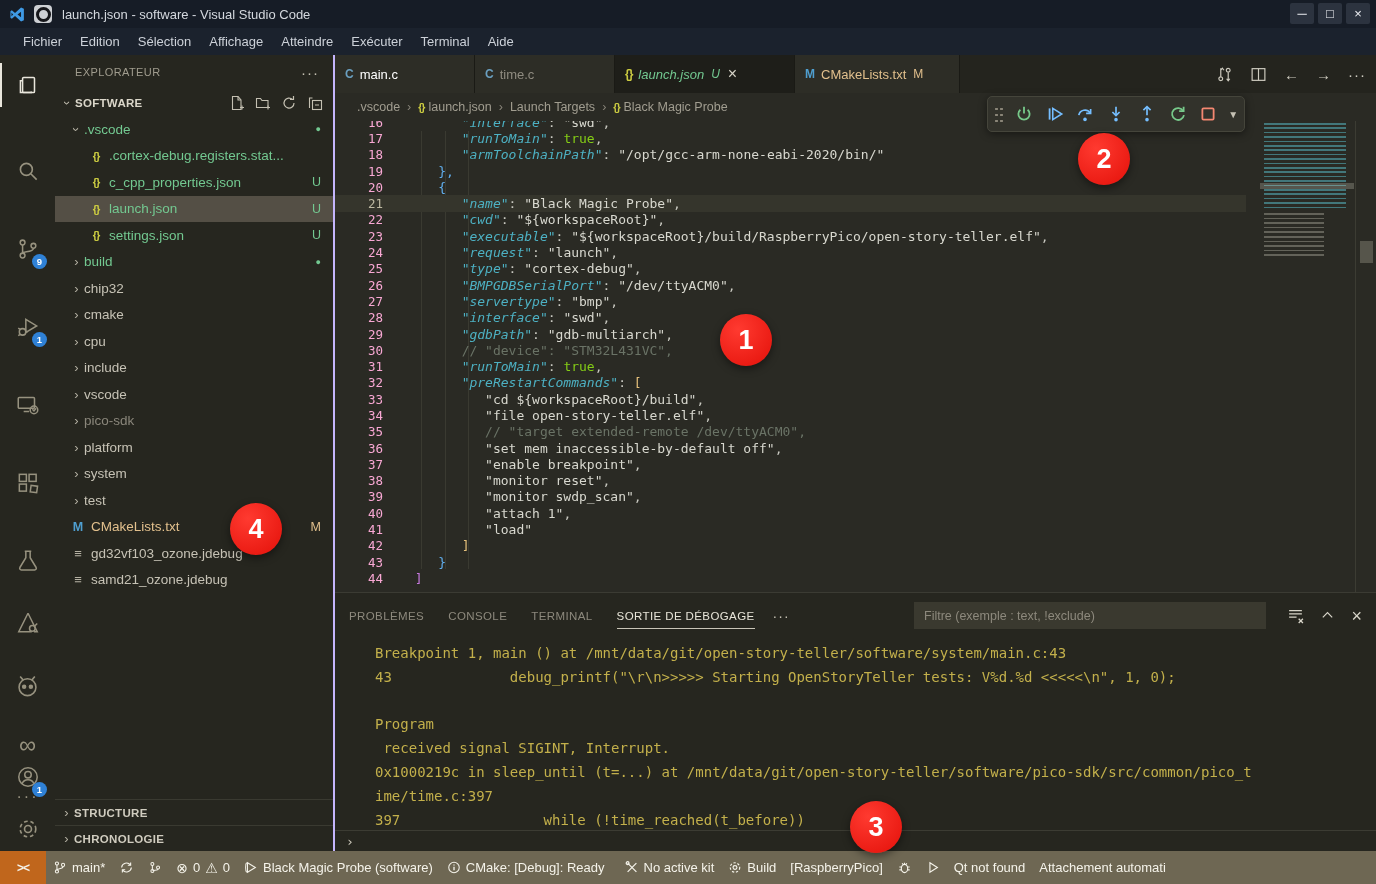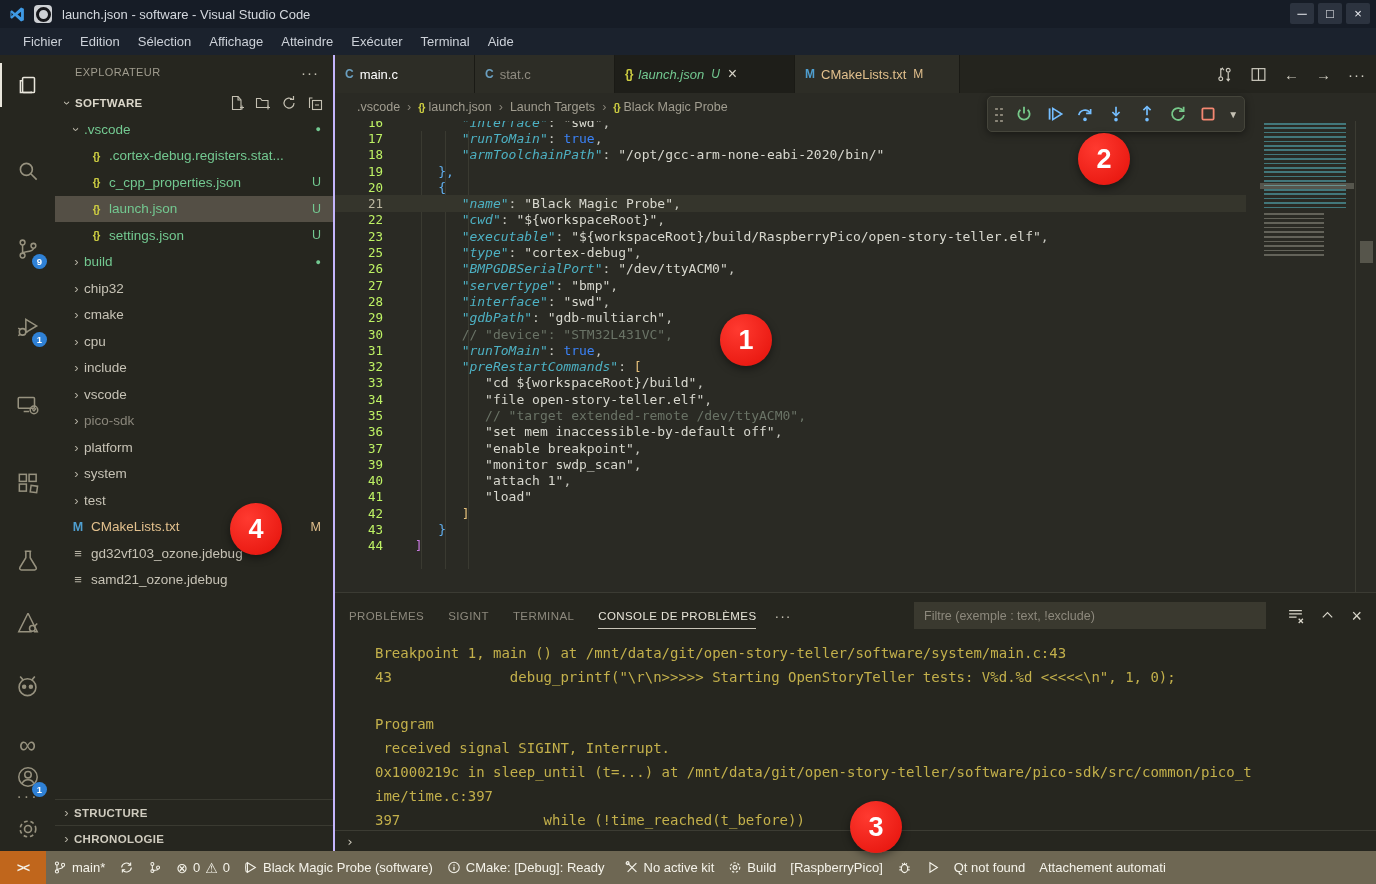--- a/index.html
+++ b/index.html
@@ -84,27 +84,27 @@
               padding-left:22px;box-sizing:border-box;font-size:12.5px;color:#a19d90;background:#2a2a24;}
   #breadcrumb .sep{margin:0 7px;color:#8a867b;}
   #breadcrumb .bic{color:#cbcb41;font-size:10.5px;font-weight:bold;letter-spacing:-1px;margin-right:4px;}
 
   
   #code-region{position:absolute;left:0;top:66px;width:100%;height:471px;overflow:hidden;}
   #code-lines{position:absolute;left:0;top:0;right:130px;}
   .code-line{display:flex;height:16.3px;align-items:center;font-family:"DejaVu Sans Mono",monospace;font-size:13px;}
   .code-line:first-child{margin-top:-7px;}
   .code-line.cur{background:#35352c;}
-  .ln{width:48px;text-align:right;padding-right:16px;color:#bef264;flex:none;font-size:12.5px;}
+  .ln{width:48px;text-align:right;padding-right:16px;color:#f9a8d4;flex:none;font-size:12.5px;}
   .cur .ln{color:#bdb8a1;}
   .tks{white-space:pre;}
   .tk-k{color:#4db1c3;font-style:italic;}
   .tk-p{color:#c9c9c1;}
   .tk-s{color:#d8d8cf;}
-  .tk-b{color:#3b82f6;}
+  .tk-b{color:#84cc16;}
   .tk-c{color:#6a7366;}
   .tk-y{color:#e5c07b;}
   .tk-u{color:#61afef;}
   .tk-m{color:#c678dd;}
   .iguide{position:absolute;width:1px;background:#3a3a31;top:10px;height:438px;}
 
   
   #minimap{position:absolute;right:22px;top:0;width:94px;height:150px;}
   .mm-block{position:absolute;left:4px;right:8px;
      background:repeating-linear-gradient(to bottom,rgba(86,182,194,.55) 0 1.6px,transparent 1.6px 4.4px);}
@@ -389,21 +389,21 @@
 
 <div id="editorgroup" class="abs">
 
   <div id="tabbar">
     <div class="tab" style="width:140px">
       <span class="ticon c">C</span>
       <span class="tlabel">main.c</span>
     </div>
     <div class="tab dim" style="width:140px">
       <span class="ticon c">C</span>
-      <span class="tlabel">stat.c</span>
+      <span class="tlabel">time.c</span>
     </div>
     <div class="tab active" style="width:180px">
       <span class="ticon json">{}</span>
       <span class="tlabel">launch.json</span>
       <span class="tbadge green">U</span>
       <span class="tclose">×</span>
     </div>
     <div class="tab" style="width:165px">
       <span class="ticon cmake">M</span>
       <span class="tlabel" style="color:#e2c08d">CMakeLists.txt</span>
@@ -517,20 +517,24 @@
         </div>
         <div class="code-line">
           <span class="ln">22</span>
           <span class="tks"><span class="tk-w">        </span><span class="tk-k">"cwd"</span><span class="tk-p">: </span><span class="tk-s">"${workspaceRoot}"</span><span class="tk-p">,</span></span>
         </div>
         <div class="code-line">
           <span class="ln">23</span>
           <span class="tks"><span class="tk-w">        </span><span class="tk-k">"executable"</span><span class="tk-p">: </span><span class="tk-s">"${workspaceRoot}/build/RaspberryPico/open-story-teller.elf"</span><span class="tk-p">,</span></span>
         </div>
         <div class="code-line">
+          <span class="ln">24</span>
+          <span class="tks"><span class="tk-w">        </span><span class="tk-k">"request"</span><span class="tk-p">: </span><span class="tk-s">"launch"</span><span class="tk-p">,</span></span>
+        </div>
+        <div class="code-line">
           <span class="ln">25</span>
           <span class="tks"><span class="tk-w">        </span><span class="tk-k">"type"</span><span class="tk-p">: </span><span class="tk-s">"cortex-debug"</span><span class="tk-p">,</span></span>
         </div>
         <div class="code-line">
           <span class="ln">26</span>
           <span class="tks"><span class="tk-w">        </span><span class="tk-k">"BMPGDBSerialPort"</span><span class="tk-p">: </span><span class="tk-s">"/dev/ttyACM0"</span><span class="tk-p">,</span></span>
         </div>
         <div class="code-line">
           <span class="ln">27</span>
           <span class="tks"><span class="tk-w">        </span><span class="tk-k">"servertype"</span><span class="tk-p">: </span><span class="tk-s">"bmp"</span><span class="tk-p">,</span></span>
@@ -567,20 +571,24 @@
           <span class="ln">35</span>
           <span class="tks"><span class="tk-w">           </span><span class="tk-c">// "target extended-remote /dev/ttyACM0",</span></span>
         </div>
         <div class="code-line">
           <span class="ln">36</span>
           <span class="tks"><span class="tk-w">           </span><span class="tk-s">"set mem inaccessible-by-default off"</span><span class="tk-p">,</span></span>
         </div>
         <div class="code-line">
           <span class="ln">37</span>
           <span class="tks"><span class="tk-w">           </span><span class="tk-s">"enable breakpoint"</span><span class="tk-p">,</span></span>
+        </div>
+        <div class="code-line">
+          <span class="ln">38</span>
+          <span class="tks"><span class="tk-w">           </span><span class="tk-s">"monitor reset"</span><span class="tk-p">,</span></span>
         </div>
         <div class="code-line">
           <span class="ln">39</span>
           <span class="tks"><span class="tk-w">           </span><span class="tk-s">"monitor swdp_scan"</span><span class="tk-p">,</span></span>
         </div>
         <div class="code-line">
           <span class="ln">40</span>
           <span class="tks"><span class="tk-w">           </span><span class="tk-s">"attach 1"</span><span class="tk-p">,</span></span>
         </div>
         <div class="code-line">
@@ -606,23 +614,23 @@
       <div class="mm-block b2" style="top:92px;height:46px;right:30px;"></div>
       <div id="mm-band"></div>
     </div>
     <div id="vscroll"></div>
 
   </div>
 
   <div id="panel">
     <div id="panel-header">
       <span class="ptab">PROBLÈMES</span>
-      <span class="ptab">SIGINT</span>
+      <span class="ptab">CONSOLE</span>
       <span class="ptab">TERMINAL</span>
-      <span class="ptab active">CONSOLE DE PROBLÈMES</span>
+      <span class="ptab active">SORTIE DE DÉBOGAGE</span>
       <span class="ptab-more">···</span>
       <input id="panel-filter" placeholder="Filtre (exemple : text, !exclude)" style="">
       <span id="panel-acticons">
         <svg width="17" height="17" viewBox="0 0 16 16" fill="none" stroke="currentColor" stroke-width="1.2">
             <path d="M2 3.5h12M2 6.5h12M2 9.5h7"></path>
             <path d="M11 11l4 4M15 11l-4 4"></path>
           </svg>
         <svg width="15" height="15" viewBox="0 0 16 16" fill="none" stroke="currentColor" stroke-width="1.3">
             <path d="M3 10l5-5 5 5"></path>
           </svg>

